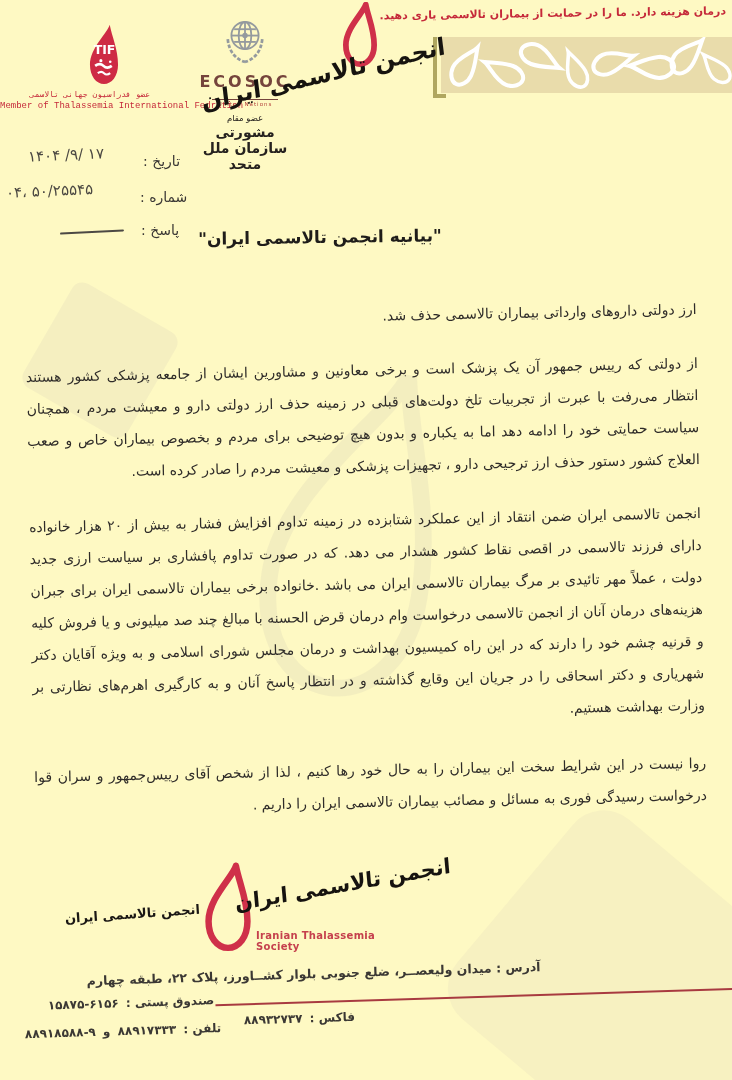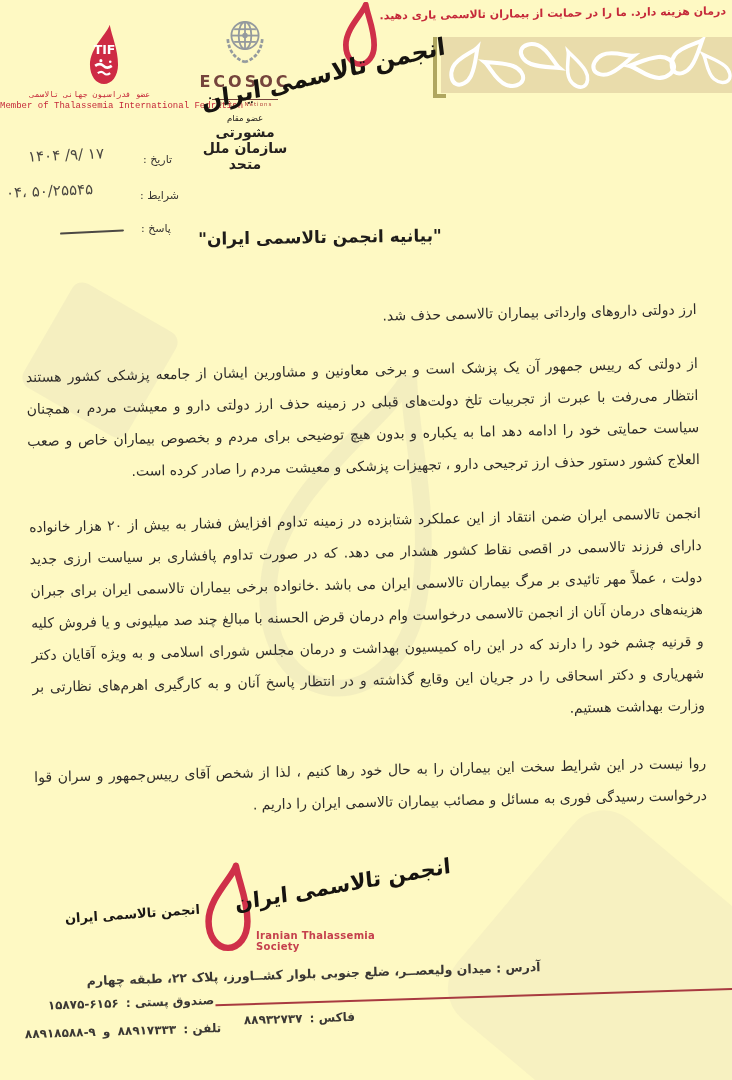--- a/index.html
+++ b/index.html
@@ -34,21 +34,21 @@
   .ecosoc-fa2{display:block;font-size:14px;font-weight:bold;color:#26221f;margin-top:1px;}
 
   .soc-drop{top:2px;left:328px;width:64px;height:68px;}
   .soc-script{
     top:58px;left:218px;width:230px;text-align:center;
     font-size:24px;font-weight:bold;color:#16130f;
     transform:rotate(-13deg) skewX(-6deg);white-space:nowrap;
   }
 
   
-  .meta-label{font-size:11px;color:#3a3734;}
+  .meta-label{font-size:14px;color:#3a3734;}
   .hand{font-size:15px;color:#4b4842;letter-spacing:2px;transform:rotate(-2.5deg);}
   .attach-dash{top:231px;left:60px;width:64px;height:2px;background:#4c4944;border-radius:2px;transform:rotate(-3deg);}
 
   
   .title{
     top:227px;left:175px;width:290px;text-align:center;
     font-size:17px;font-weight:bold;color:#1f1d1a;
     transform:rotate(-0.8deg);
   }
   .body-block{
@@ -156,21 +156,21 @@
   <div class="abs soc-drop">
     <svg width="64" height="68" viewBox="0 0 100 130">
       <path d="M61 5 C57 20 23 50 23 82 C23 104 35 119 50 119 C65 119 77 104 77 82 C77 52 65 27 61 5 Z" fill="none" stroke="#cf3049" stroke-width="11" stroke-linejoin="round"></path>
     </svg>
   </div>
   <div class="abs soc-script rtl">انجمن تالاسمی ایران</div>
 
   <div class="abs meta-label rtl" style="top:153px;left:143px;">تاریخ :</div>
   <div class="abs hand ltr" style="top:146px;left:28px;">۱۴۰۴ /۹/ ۱۷</div>
 
-  <div class="abs meta-label rtl" style="top:189px;left:140px;">شرایط :</div>
+  <div class="abs meta-label rtl" style="top:189px;left:140px;">شماره :</div>
   <div class="abs hand ltr" style="top:182px;left:6px;">۰۴، ۵۰/۲۵۵۴۵</div>
 
   <div class="abs meta-label rtl" style="top:222px;left:141px;">پاسخ :</div>
   <div class="abs attach-dash"></div>
 
   <div class="abs title rtl">"بیانیه انجمن تالاسمی ایران"</div>
 
   <div class="abs body-block rtl">
     <p class="p1">ارز دولتی داروهای وارداتی بیماران تالاسمی  حذف شد.</p>
     <p class="p2">از دولتی که رییس جمهور آن یک پزشک است و برخی معاونین و مشاورین ایشان از جامعه پزشکی کشور هستند انتظار می‌رفت با عبرت از تجربیات تلخ دولت‌های قبلی در زمینه حذف ارز دولتی دارو و معیشت مردم ، همچنان سیاست حمایتی خود را ادامه دهد اما به یکباره و بدون هیچ توضیحی برای مردم و بخصوص بیماران خاص و صعب العلاج کشور دستور حذف ارز ترجیحی دارو ، تجهیزات پزشکی و معیشت مردم را صادر کرده است.</p>

